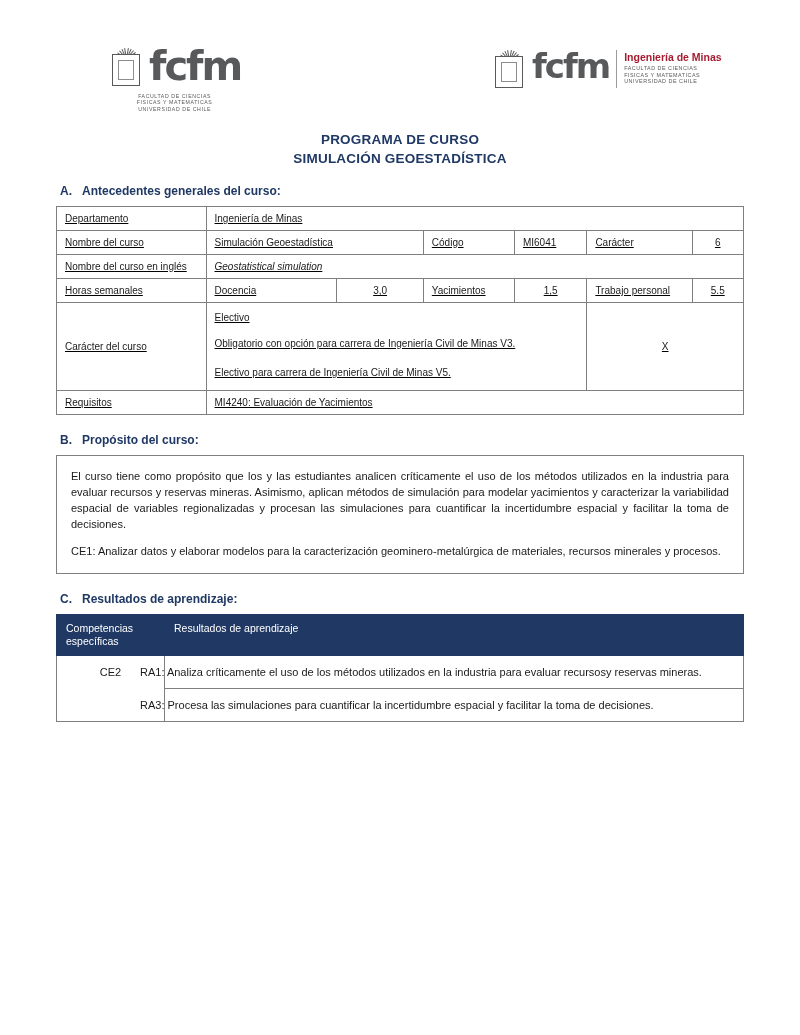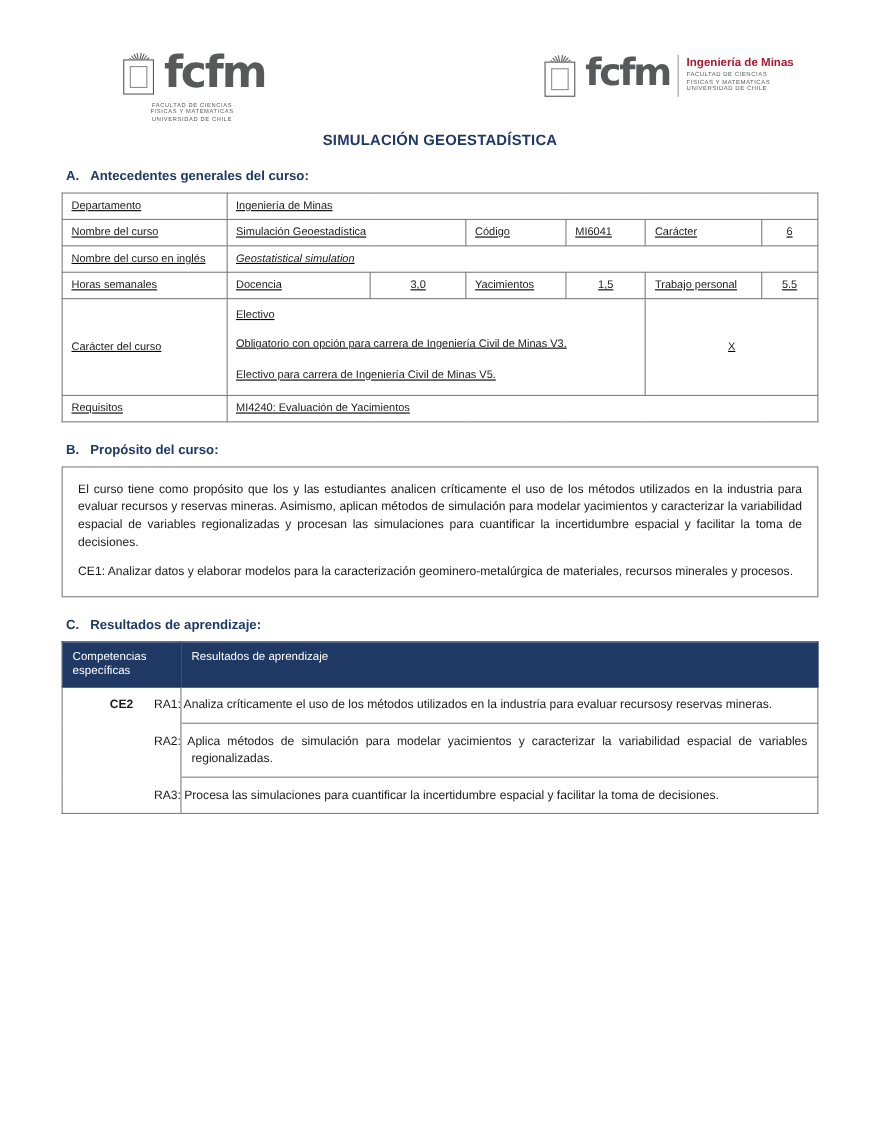--- a/index.html
+++ b/index.html
@@ -241,21 +241,20 @@
     border: 1px solid #7f7f7f;
     padding: 8px 9px;
     vertical-align: top;
     line-height: 16px;
     color: #1a1a1a;
   }
   .t-results td.ce {
     text-align: center;
     vertical-align: top;
     width: 108px;
-    font-weight: bold;
   }
   .ra {
     padding-left: 34px;
     text-indent: -34px;
     text-align: justify;
   }
   .nb {
     border-bottom: none !important;
   }
   .nt {
@@ -316,20 +315,21 @@
         <div class="right-sub">
           <div>FACULTAD DE CIENCIAS</div>
           <div>FISICAS Y MATEMATICAS</div>
           <div>UNIVERSIDAD DE CHILE</div>
         </div>
       </div>
     </div>
 
   </div>
 
+  <div class="doc-title">PROGRAMA DE CURSO</div>
   <div class="doc-subtitle">SIMULACIÓN GEOESTADÍSTICA</div>
 
   <div class="section-head">
     <span class="letter">A.</span>
     <span>Antecedentes generales del curso:</span>
   </div>
 
   <table class="t-general">
     <colgroup>
       <col style="width:128px">
@@ -407,23 +407,19 @@
         <th>Competencias específicas</th>
         <th>Resultados de aprendizaje</th>
       </tr>
     </thead>
     <tbody>
       <tr>
         <td class="ce nb" rowspan="1">CE2</td>
         <td class="ra">RA1: Analiza críticamente el uso de los métodos utilizados en la industria para evaluar recursosy reservas mineras.</td>
       </tr>
       <tr>
-        <td class="ce nb nt"></td>
-        <td class="ra">RA2: Aplica métodos de simulación para modelar yacimientos y caracterizar la variabilidad espacial de variables regionalizadas.</td>
-      </tr>
-      <tr>
         <td class="ce nt"></td>
         <td class="ra">RA3: Procesa las simulaciones para cuantificar la incertidumbre espacial y facilitar la toma de decisiones.</td>
       </tr>
     </tbody>
   </table>
 
 </div>
 
 </body></html>

